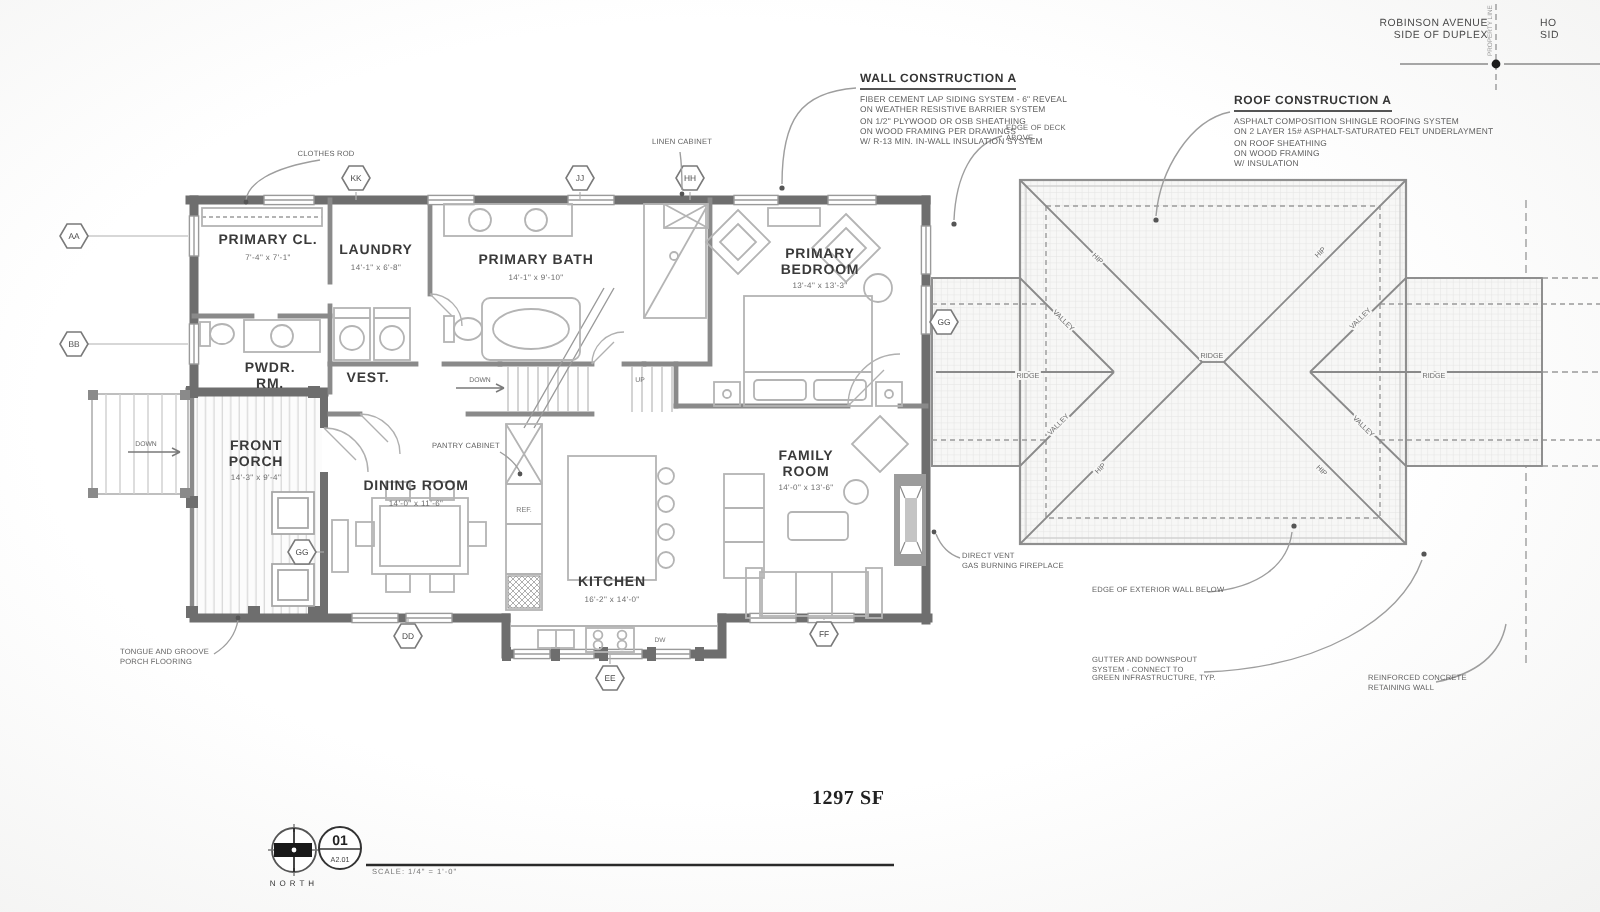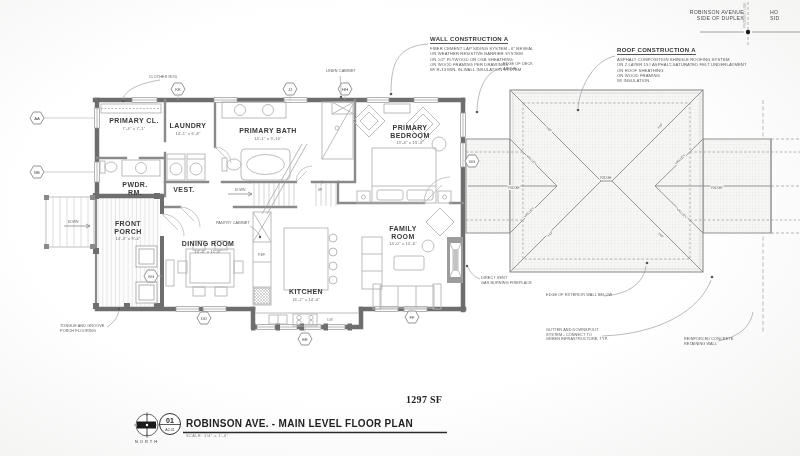--- a/index.html
+++ b/index.html
@@ -525,18 +525,17 @@
   </div>
   <div class="room" style="left:276px;top:288px;width:60px;">
     <div class="nm">KITCHEN</div>
     <div class="dm">16'-2" x 14'-0"</div>
   </div>
   <div class="room" style="left:383px;top:225px;width:40px;">
     <div class="nm">FAMILY ROOM</div>
     <div class="dm">14'-0" x 13'-6"</div>
   </div>
 
-  <div class="tb-title" style="left:186px;top:418px;">ROBINSON AVE. - MAIN LEVEL FLOOR PLAN</div>
   <div class="tb-title" style="left:406px;top:394px;font-family:Liberation Serif, serif;">1297 SF</div>
   <div class="tb-scale" style="left:186px;top:434px;">SCALE:  1/4" = 1'-0"</div>
   <div class="tb-north" style="left:129px;top:439px;width:36px;">NORTH</div>
 
 </div>
 
 </body></html>

